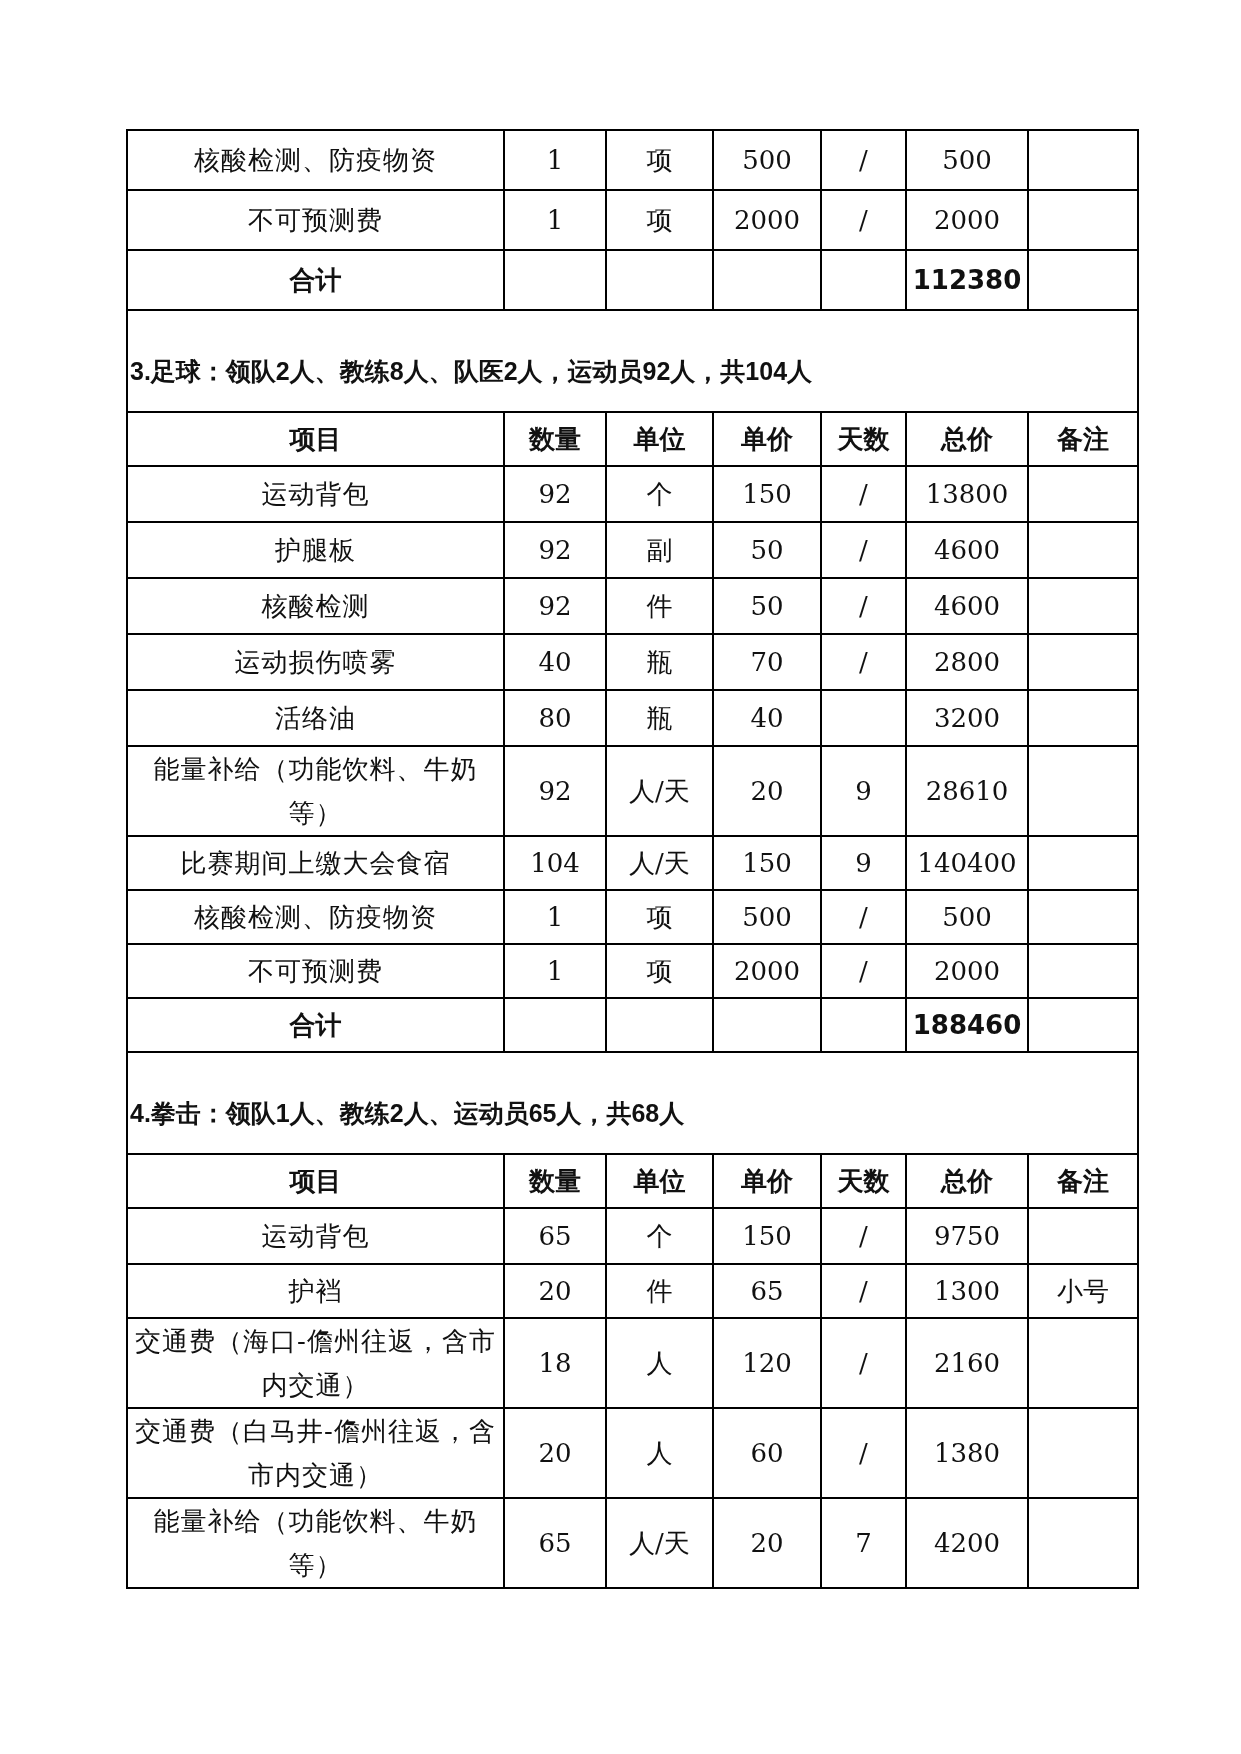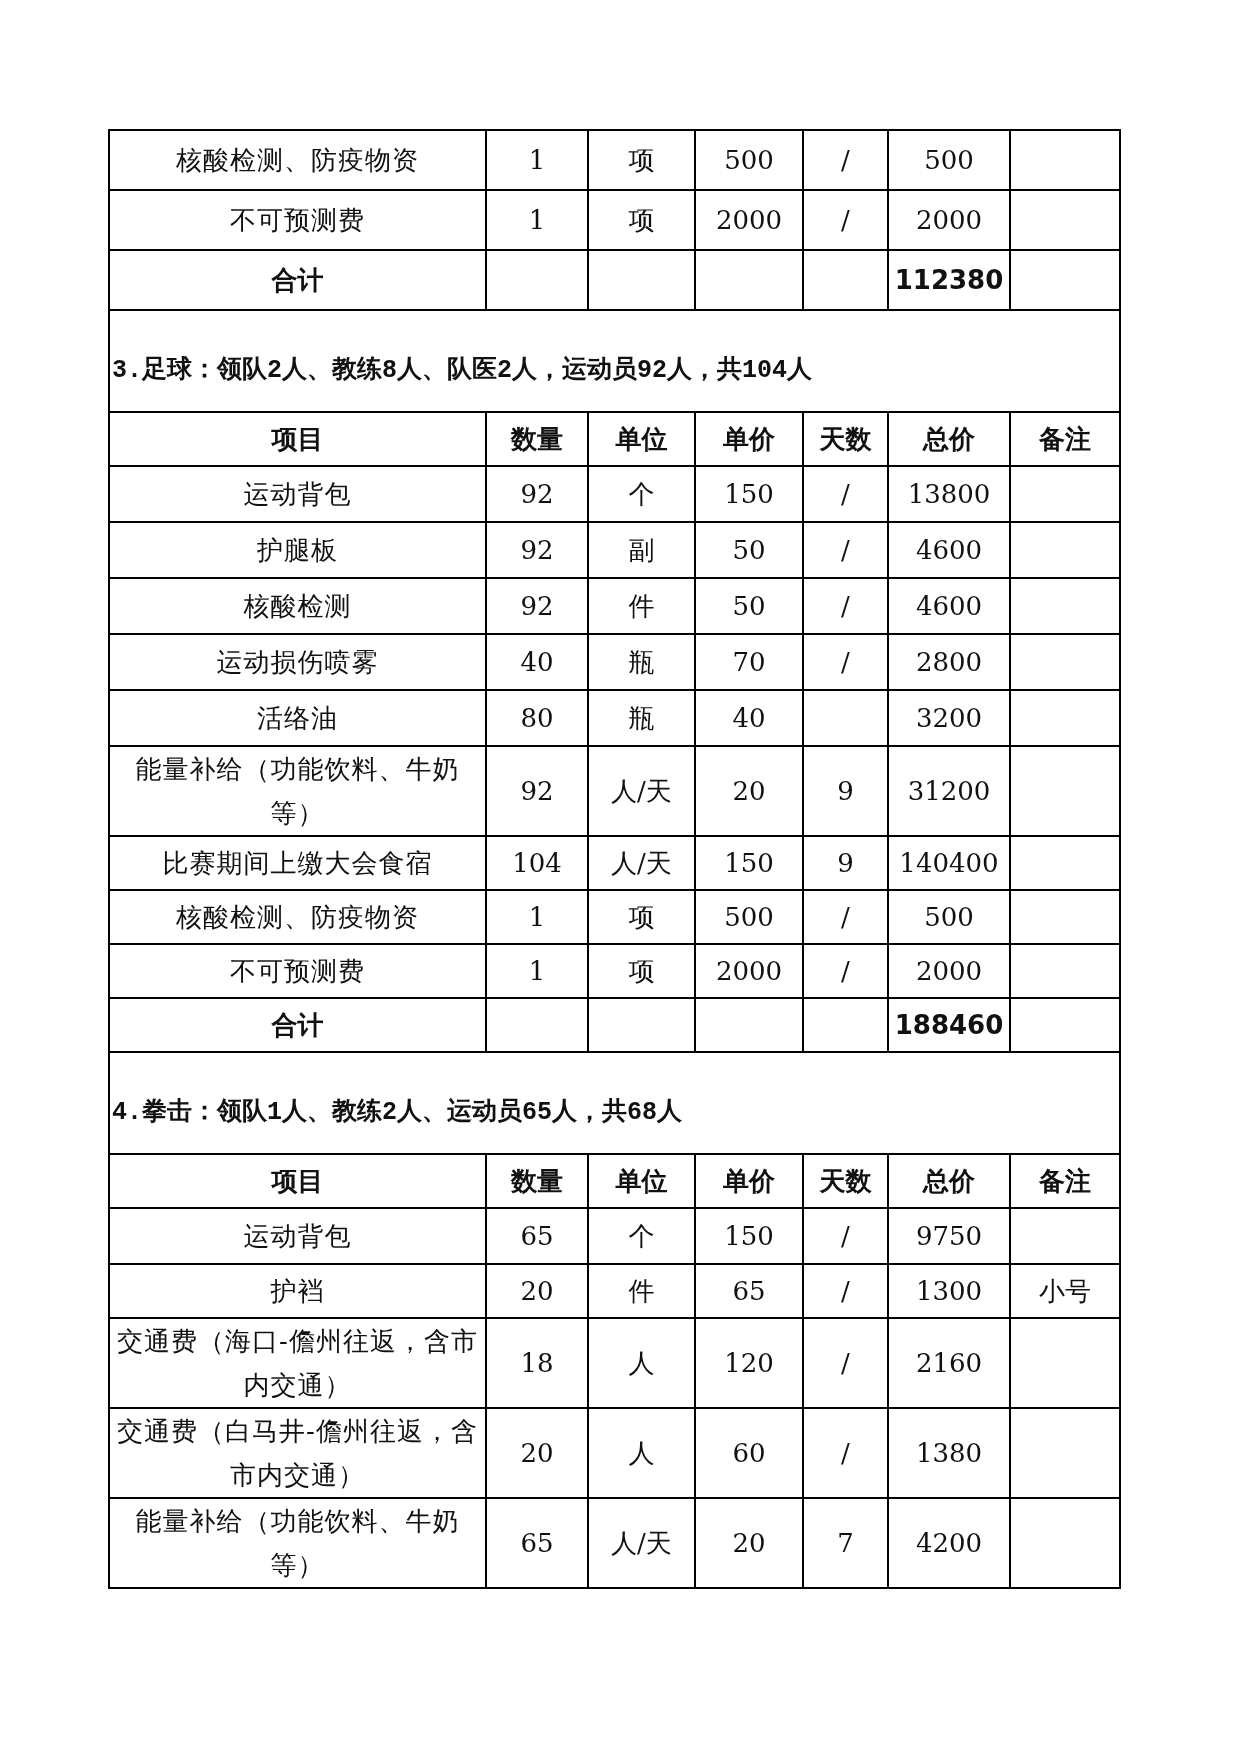--- a/index.html
+++ b/index.html
@@ -10,21 +10,21 @@
     body {
       width: 1241px;
       height: 1754px;
       position: relative;
       overflow: hidden;
       font-family: "DejaVu Serif", "Liberation Serif", serif;
       color: #111111;
     }
     .page {
       position: absolute;
-      left: 108px;
+      left: 126px;
       top: 129px;
       width: 1011px;
     }
     table.budget {
       border-collapse: collapse;
       width: 1011px;
       table-layout: fixed;
     }
     table.budget td {
       border: 2px solid #000000;
@@ -35,21 +35,21 @@
       padding: 0 4px;
       font-weight: normal;
     }
     table.budget td.bold {
       font-weight: bold;
       font-family: "DejaVu Sans", "Liberation Sans", sans-serif;
     }
     table.budget td.section-title {
       text-align: left;
       font-weight: bold;
-      font-family: Liberation Mono, monospace;
+      font-family: Liberation Sans, sans-serif;
       font-size: 25px;
       padding-left: 2px;
       padding-top: 20px;
       vertical-align: middle;
     }
     tr.r62 td { height: 58px; }
     tr.r58 td { height: 54px; }
     tr.r56 td { height: 52px; }
     tr.r84 td { height: 80px; }
     tr.r82 td { height: 78px; }
@@ -156,21 +156,21 @@
         <td></td>
         <td>3200</td>
         <td></td>
       </tr>
       <tr class="r82">
         <td class="item wrap">能量补给（功能饮料、牛奶等）</td>
         <td>92</td>
         <td>人/天</td>
         <td>20</td>
         <td>9</td>
-        <td>31200</td>
+        <td>28610</td>
         <td></td>
       </tr>
       <tr class="r56">
         <td class="item">比赛期间上缴大会食宿</td>
         <td>104</td>
         <td>人/天</td>
         <td>150</td>
         <td>9</td>
         <td>140400</td>
         <td></td>

